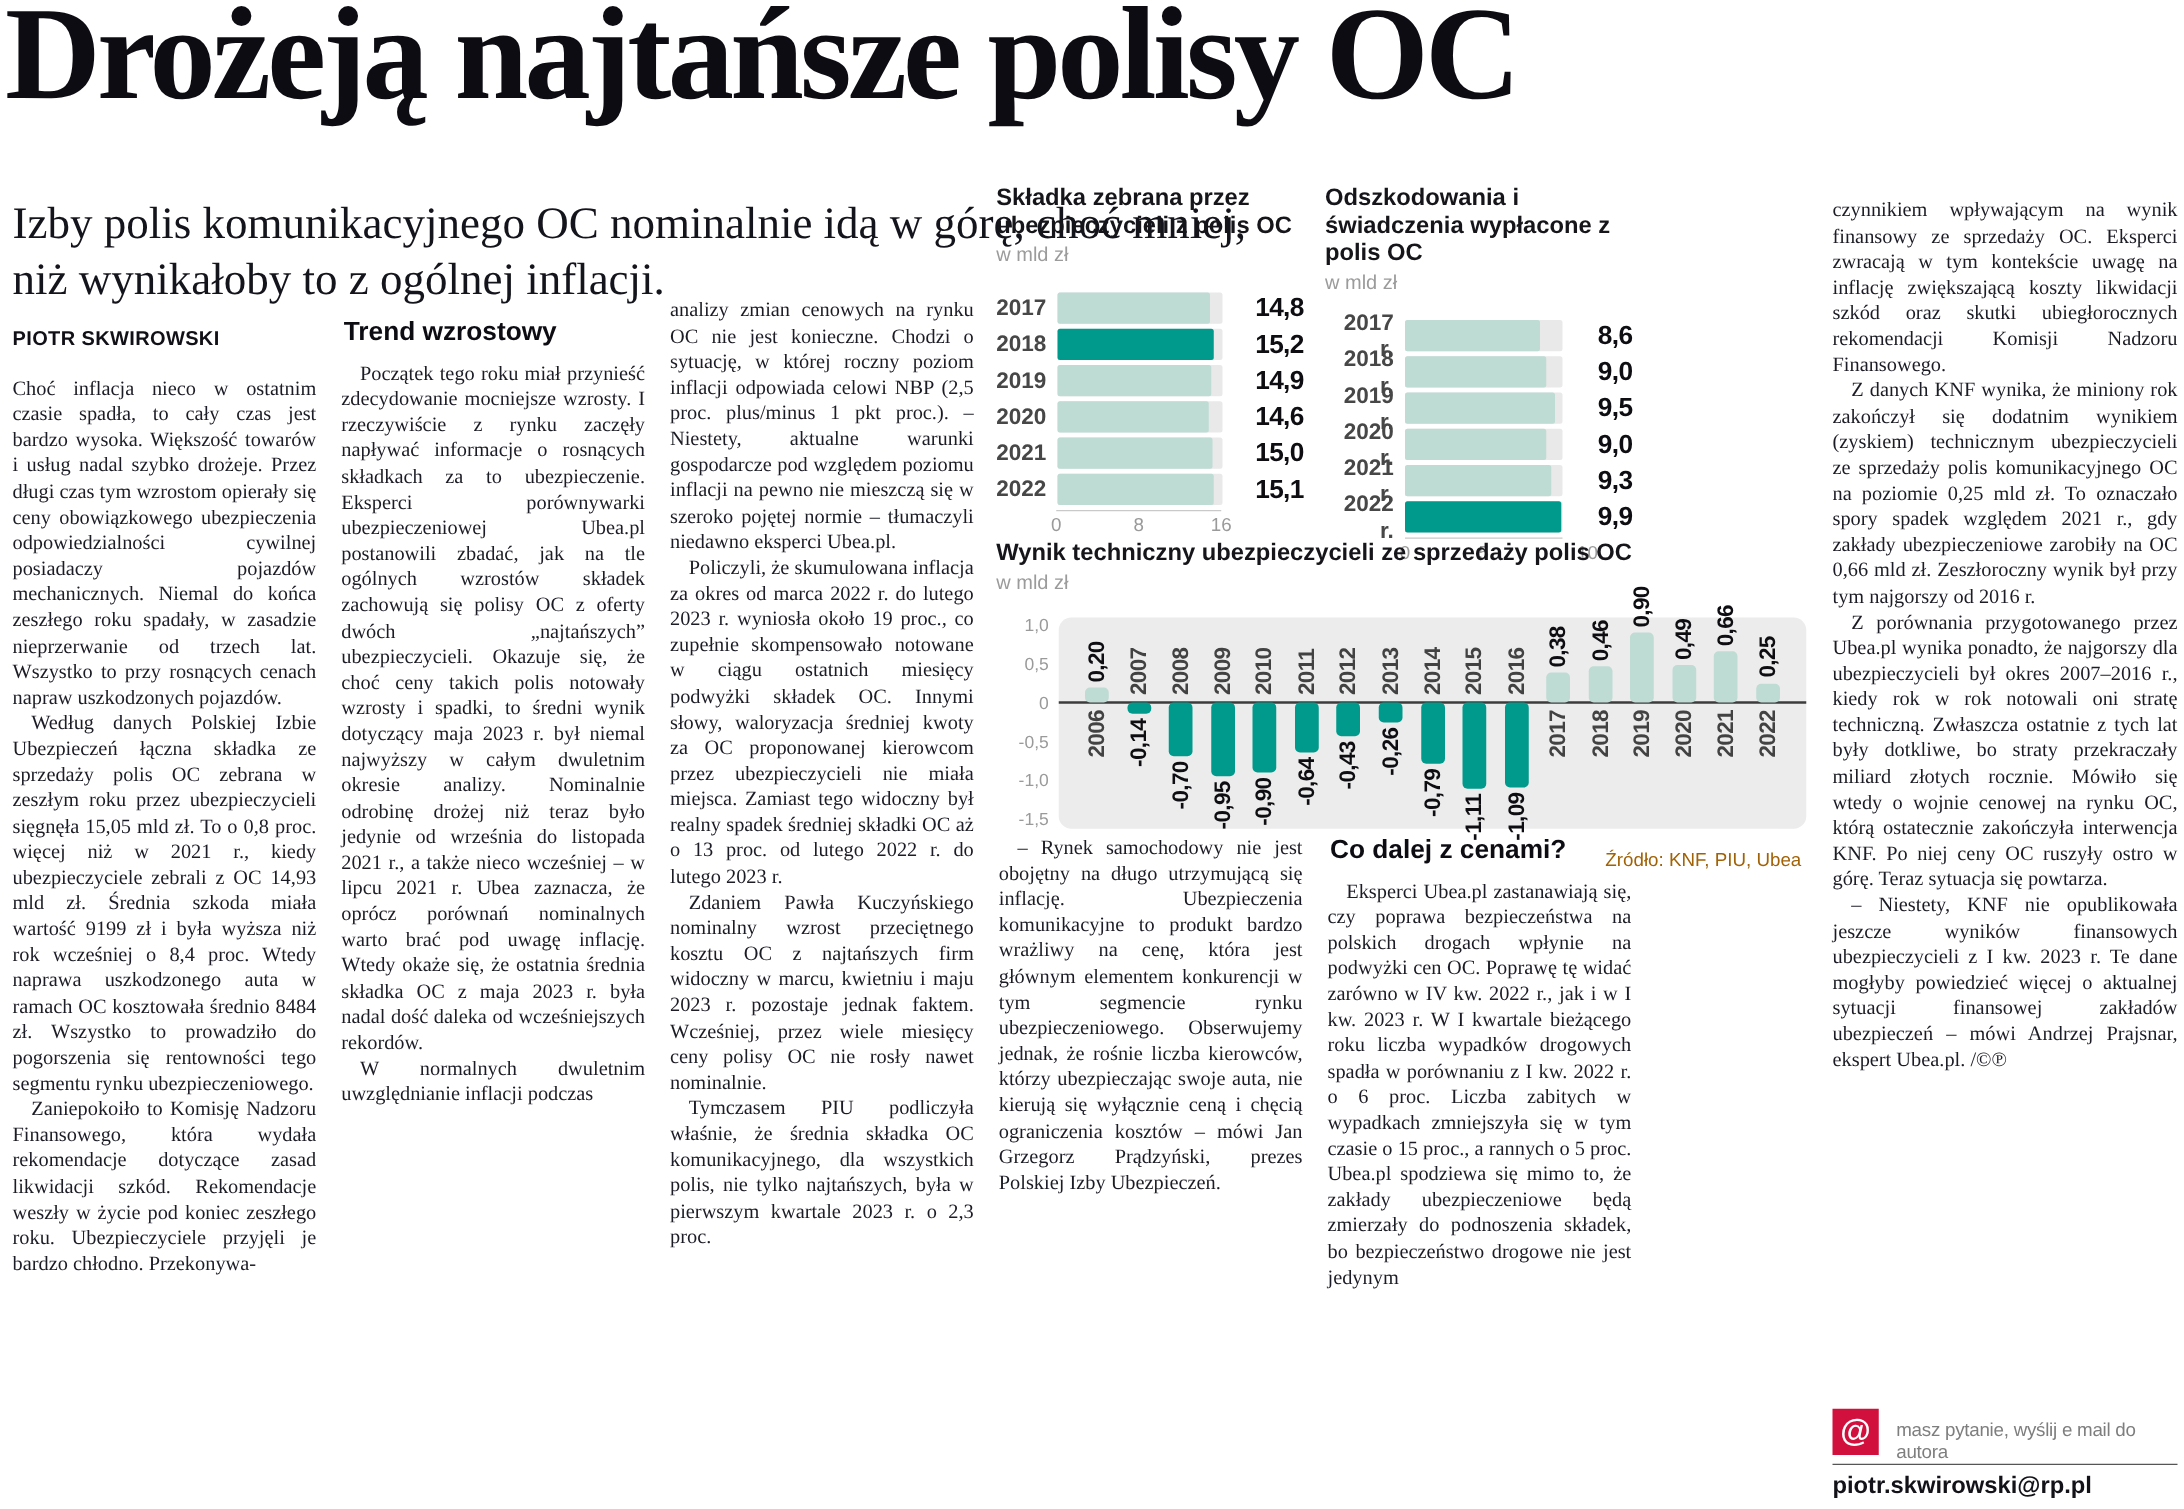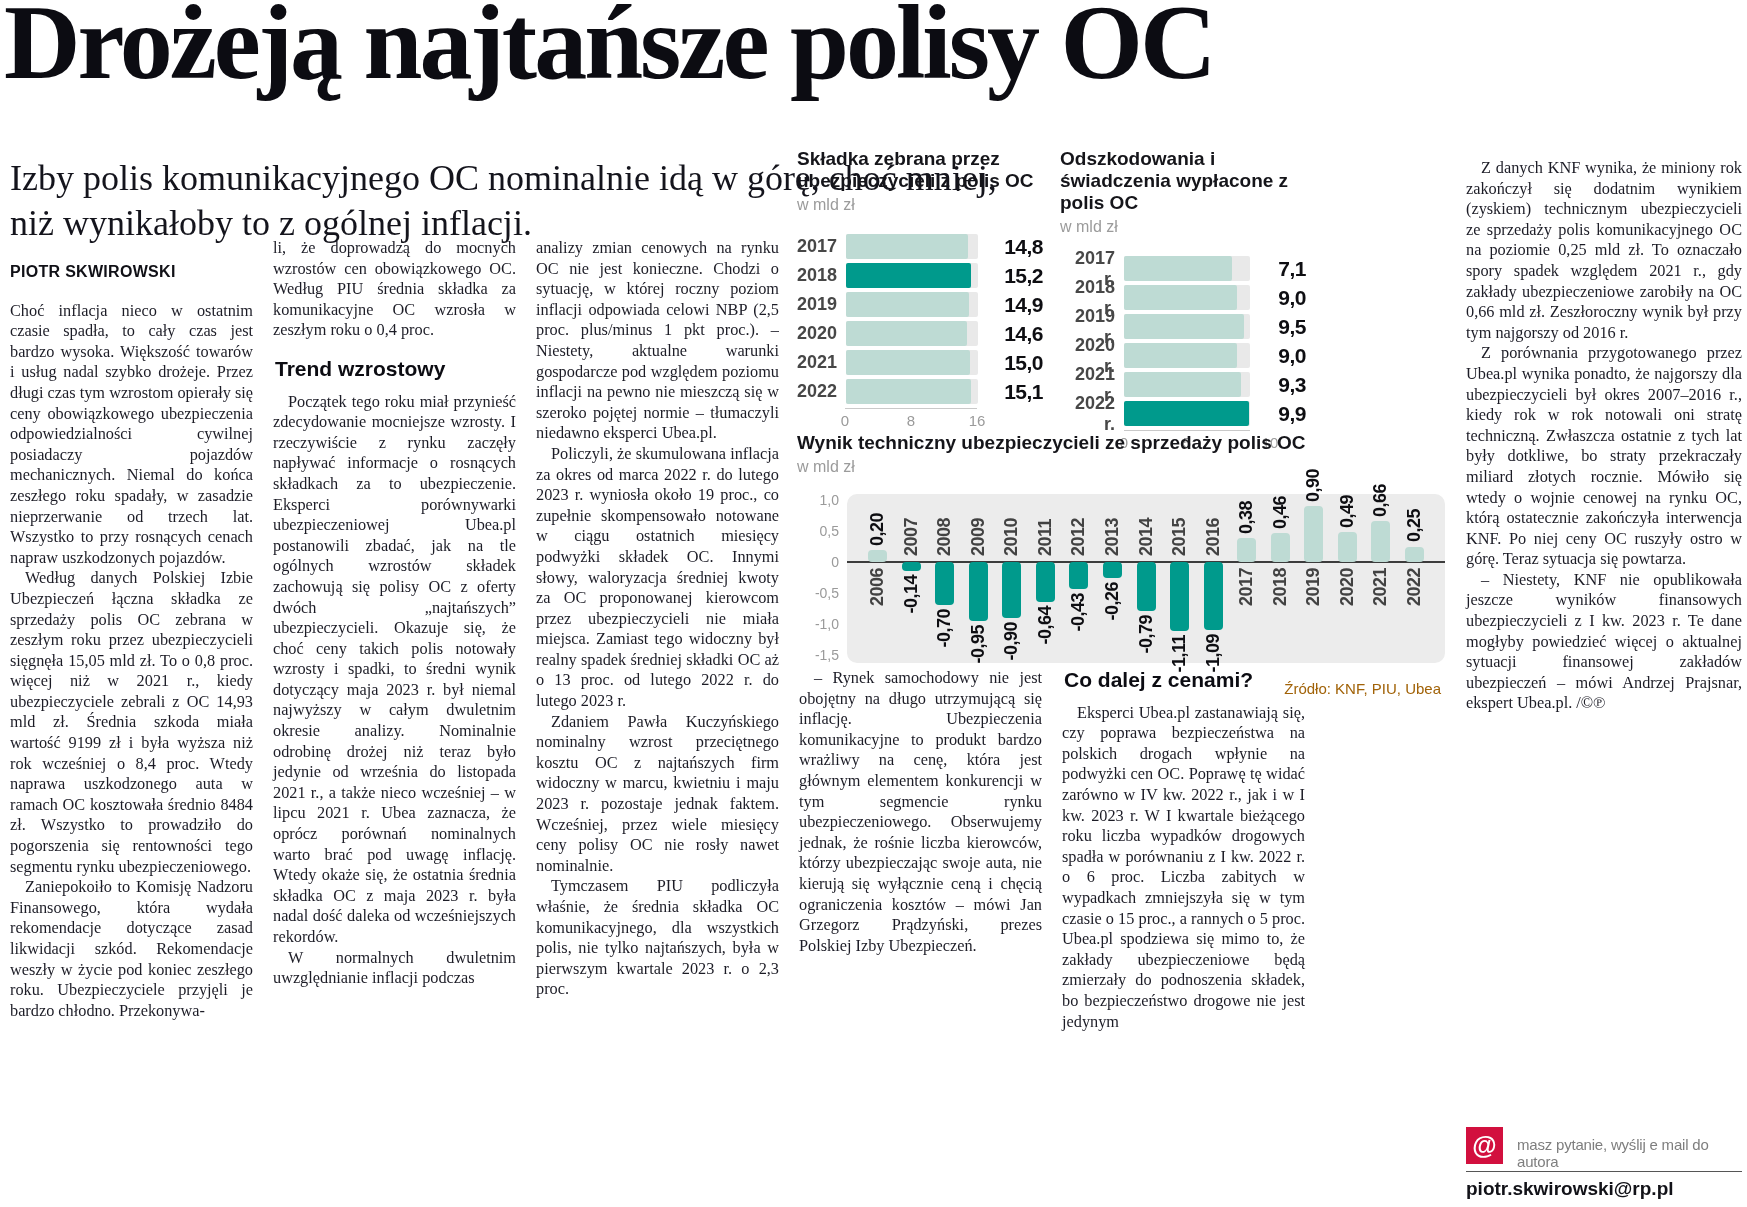--- a/index.html
+++ b/index.html
@@ -63,39 +63,39 @@
   <h1 class="headline">Drożeją najtańsze polisy OC</h1>
   <p class="subhead">Izby polis komunikacyjnego OC nominalnie idą w górę, choć mniej, niż wynikałoby to z ogólnej inflacji.</p>
 
   <div class="col" style="left:10px;top:262px;width:243px;">
       <div class="byline">PIOTR SKWIROWSKI</div>
       <p class="para">Choć inflacja nieco w ostatnim czasie spadła, to cały czas jest bardzo wysoka. Większość towarów i usług nadal szybko drożeje. Przez długi czas tym wzrostom opierały się ceny obowiązkowego ubezpieczenia odpowiedzialności cywilnej posiadaczy pojazdów mechanicznych. Niemal do końca zeszłego roku spadały, w zasadzie nieprzerwanie od trzech lat. Wszystko to przy rosnących cenach napraw uszkodzonych pojazdów.</p>
       <p class="para ind">Według danych Polskiej Izbie Ubezpieczeń łączna składka ze sprzedaży polis OC zebrana w zeszłym roku przez ubezpieczycieli sięgnęła 15,05 mld zł. To o 0,8 proc. więcej niż w 2021 r., kiedy ubezpieczyciele zebrali z OC 14,93 mld zł. Średnia szkoda miała wartość 9199 zł i była wyższa niż rok wcześniej o 8,4 proc. Wtedy naprawa uszkodzonego auta w ramach OC kosztowała średnio 8484 zł. Wszystko to prowadziło do pogorszenia się rentowności tego segmentu rynku ubezpieczeniowego.</p>
       <p class="para ind">Zaniepokoiło to Komisję Nadzoru Finansowego, która wydała rekomendacje dotyczące zasad likwidacji szkód. Rekomendacje weszły w życie pod koniec zeszłego roku. Ubezpieczyciele przyjęli je bardzo chłodno. Przekonywa-</p>
     </div>
   <div class="col" style="left:273px;top:238px;width:243px;">
-      <p class="para">li, że doprowadzą do mocnych wzrostów cen obowiązkowego OC. Według PIU średnia składka za komunikacyjne OC wzrosła w zeszłym roku o 0,4 proc.</p>
       <h2 class="colhead">Trend wzrostowy</h2>
       <p class="para ind">Początek tego roku miał przynieść zdecydowanie mocniejsze wzrosty. I rzeczywiście z rynku zaczęły napływać informacje o rosnących składkach za to ubezpieczenie. Eksperci porównywarki ubezpieczeniowej Ubea.pl postanowili zbadać, jak na tle ogólnych wzrostów składek zachowują się polisy OC z oferty dwóch „najtańszych” ubezpieczycieli. Okazuje się, że choć ceny takich polis notowały wzrosty i spadki, to średni wynik dotyczący maja 2023 r. był niemal najwyższy w całym dwuletnim okresie analizy. Nominalnie odrobinę drożej niż teraz było jedynie od września do listopada 2021 r., a także nieco wcześniej – w lipcu 2021 r. Ubea zaznacza, że oprócz porównań nominalnych warto brać pod uwagę inflację. Wtedy okaże się, że ostatnia średnia składka OC z maja 2023 r. była nadal dość daleka od wcześniejszych rekordów.</p>
       <p class="para ind">W normalnych dwuletnim uwzględnianie inflacji podczas</p>
     </div>
   <div class="col" style="left:536px;top:238px;width:243px;">
       <p class="para">analizy zmian cenowych na rynku OC nie jest konieczne. Chodzi o sytuację, w której roczny poziom inflacji odpowiada celowi NBP (2,5 proc. plus/minus 1 pkt proc.). – Niestety, aktualne warunki gospodarcze pod względem poziomu inflacji na pewno nie mieszczą się w szeroko pojętej normie – tłumaczyli niedawno eksperci Ubea.pl.</p>
       <p class="para ind">Policzyli, że skumulowana inflacja za okres od marca 2022 r. do lutego 2023 r. wyniosła około 19 proc., co zupełnie skompensowało notowane w ciągu ostatnich miesięcy podwyżki składek OC. Innymi słowy, waloryzacja średniej kwoty za OC proponowanej kierowcom przez ubezpieczycieli nie miała miejsca. Zamiast tego widoczny był realny spadek średniej składki OC aż o 13 proc. od lutego 2022 r. do lutego 2023 r.</p>
       <p class="para ind">Zdaniem Pawła Kuczyńskiego nominalny wzrost przeciętnego kosztu OC z najtańszych firm widoczny w marcu, kwietniu i maju 2023 r. pozostaje jednak faktem. Wcześniej, przez wiele miesięcy ceny polisy OC nie rosły nawet nominalnie.</p>
       <p class="para ind">Tymczasem PIU podliczyła właśnie, że średnia składka OC komunikacyjnego, dla wszystkich polis, nie tylko najtańszych, była w pierwszym kwartale 2023 r. o 2,3 proc.</p>
     </div>
   <div class="col" style="left:799px;top:668px;width:243px;">
       <p class="para ind">– Rynek samochodowy nie jest obojętny na długo utrzymującą się inflację. Ubezpieczenia komunikacyjne to produkt bardzo wrażliwy na cenę, która jest głównym elementem konkurencji w tym segmencie rynku ubezpieczeniowego. Obserwujemy jednak, że rośnie liczba kierowców, którzy ubezpieczając swoje auta, nie kierują się wyłącznie ceną i chęcią ograniczenia kosztów – mówi Jan Grzegorz Prądzyński, prezes Polskiej Izby Ubezpieczeń.</p>
     </div>
   <div class="col" style="left:1062px;top:652px;width:243px;">
       <h2 class="colhead">Co dalej z cenami?</h2>
       <p class="para ind">Eksperci Ubea.pl zastanawiają się, czy poprawa bezpieczeństwa na polskich drogach wpłynie na podwyżki cen OC. Poprawę tę widać zarówno w IV kw. 2022 r., jak i w I kw. 2023 r. W I kwartale bieżącego roku liczba wypadków drogowych spadła w porównaniu z I kw. 2022 r. o 6 proc. Liczba zabitych w wypadkach zmniejszyła się w tym czasie o 15 proc., a rannych o 5 proc. Ubea.pl spodziewa się mimo to, że zakłady ubezpieczeniowe będą zmierzały do podnoszenia składek, bo bezpieczeństwo drogowe nie jest jedynym</p>
     </div>
   <div class="col" style="left:1466px;top:158px;width:276px;">
+      <p class="para">czynnikiem wpływającym na wynik finansowy ze sprzedaży OC. Eksperci zwracają w tym kontekście uwagę na inflację zwiększającą koszty likwidacji szkód oraz skutki ubiegłorocznych rekomendacji Komisji Nadzoru Finansowego.</p>
       <p class="para ind">Z danych KNF wynika, że miniony rok zakończył się dodatnim wynikiem (zyskiem) technicznym ubezpieczycieli ze sprzedaży polis komunikacyjnego OC na poziomie 0,25 mld zł. To oznaczało spory spadek względem 2021 r., gdy zakłady ubezpieczeniowe zarobiły na OC 0,66 mld zł. Zeszłoroczny wynik był przy tym najgorszy od 2016 r.</p>
       <p class="para ind">Z porównania przygotowanego przez Ubea.pl wynika ponadto, że najgorszy dla ubezpieczycieli był okres 2007–2016 r., kiedy rok w rok notowali oni stratę techniczną. Zwłaszcza ostatnie z tych lat były dotkliwe, bo straty przekraczały miliard złotych rocznie. Mówiło się wtedy o wojnie cenowej na rynku OC, którą ostatecznie zakończyła interwencja KNF. Po niej ceny OC ruszyły ostro w górę. Teraz sytuacja się powtarza.</p>
       <p class="para ind">– Niestety, KNF nie opublikowała jeszcze wyników finansowych ubezpieczycieli z I kw. 2023 r. Te dane mogłyby powiedzieć więcej o aktualnej sytuacji finansowej zakładów ubezpieczeń – mówi Andrzej Prajsnar, ekspert Ubea.pl. /©℗</p>
     </div>
 
   <section class="chart" style="left:797px;top:148px;width:246px;">
     <h3 class="ctitle">Składka zebrana przez ubezpieczycieli z polis OC</h3>
     <div class="cunit">w mld zł</div>
     <div>
         <div class="hrow">
@@ -150,21 +150,21 @@
 
   <section class="chart" style="left:1060px;top:148px;width:246px;">
     <h3 class="ctitle">Odszkodowania i świadczenia wypłacone z polis OC</h3>
     <div class="cunit">w mld zł</div>
     <div>
         <div class="hrow">
           <span class="hlab" style="flex: 0 0 64px;">2017 r.</span>
           <span class="htrack" style="width: 126px;">
             <span class="hbar" style="width: 108.4px;"></span>
           </span>
-          <span class="hval">7,1</span>
+          <span class="hval">8,6</span>
         </div>
         <div class="hrow">
           <span class="hlab" style="flex: 0 0 64px;">2018 r.</span>
           <span class="htrack" style="width: 126px;">
             <span class="hbar" style="width: 113.4px;"></span>
           </span>
           <span class="hval">9,0</span>
         </div>
         <div class="hrow">
           <span class="hlab" style="flex: 0 0 64px;">2019 r.</span>

